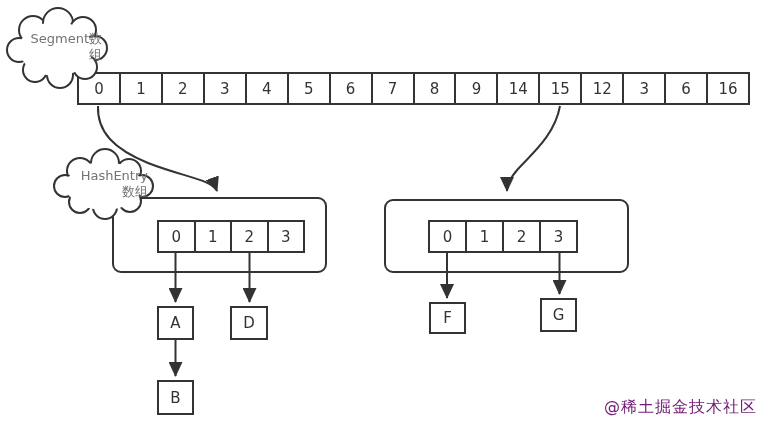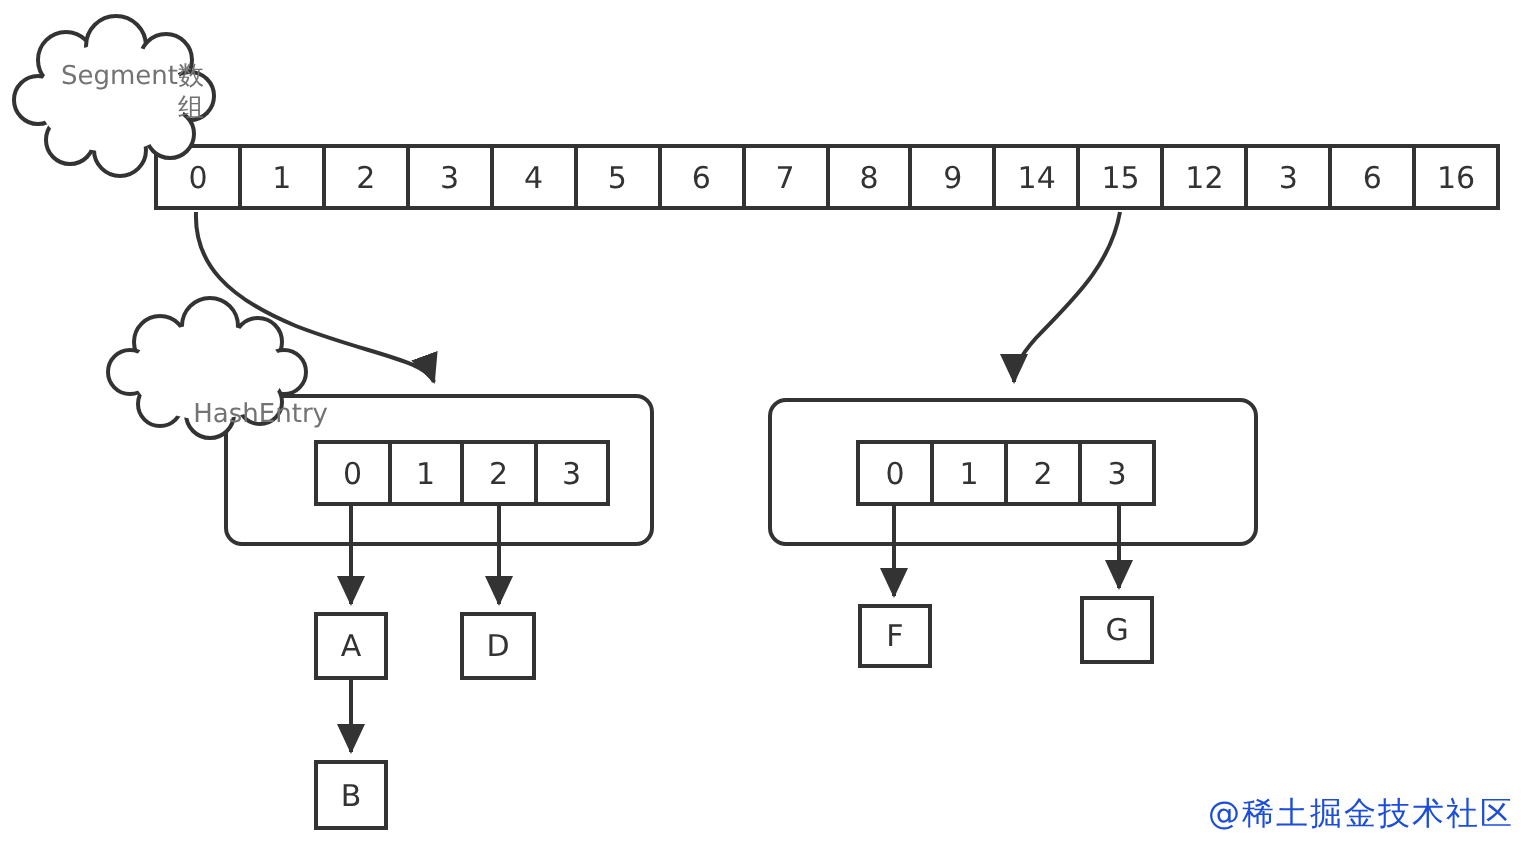--- a/index.html
+++ b/index.html
@@ -74,29 +74,29 @@
   .cloud-label {
     position: absolute;
     z-index: 6;
     text-align: right;
     font-size: 13px;
     line-height: 16px;
     color: #737373;
     pointer-events: none;
   }
   .cloud-label-segment  { left: 12px; top: 31px;  width: 90px; }
-  .cloud-label-hashentry{ left: 72px; top: 168px; width: 92px; margin-top: 32px; }
+  .cloud-label-hashentry{ left: 56px; top: 168px; width: 92px; }
 
   
   .watermark {
     position: absolute;
     right: 10px;
     top: 397px;
     font-size: 16px;
-    color: #1d4ed8;
+    color: #701a75;
     letter-spacing: 1px;
   }
 </style>
 </head>
 <body>
 
 <div class="canvas">
 
   <div class="array seg-array">
     <span class="cell">0</span>
@@ -181,17 +181,18 @@
       <ellipse cx="104" cy="186" rx="38" ry="24" stroke="none"></ellipse>
     </g>
   </svg>
 
   <div class="cloud-label cloud-label-segment">
     <div>Segment数</div>
     <div>组</div>
   </div>
   <div class="cloud-label cloud-label-hashentry">
     <div>HashEntry</div>
+    <div>数组</div>
   </div>
 
   <div class="watermark">@稀土掘金技术社区</div>
 
 </div>
 
 </body></html>

